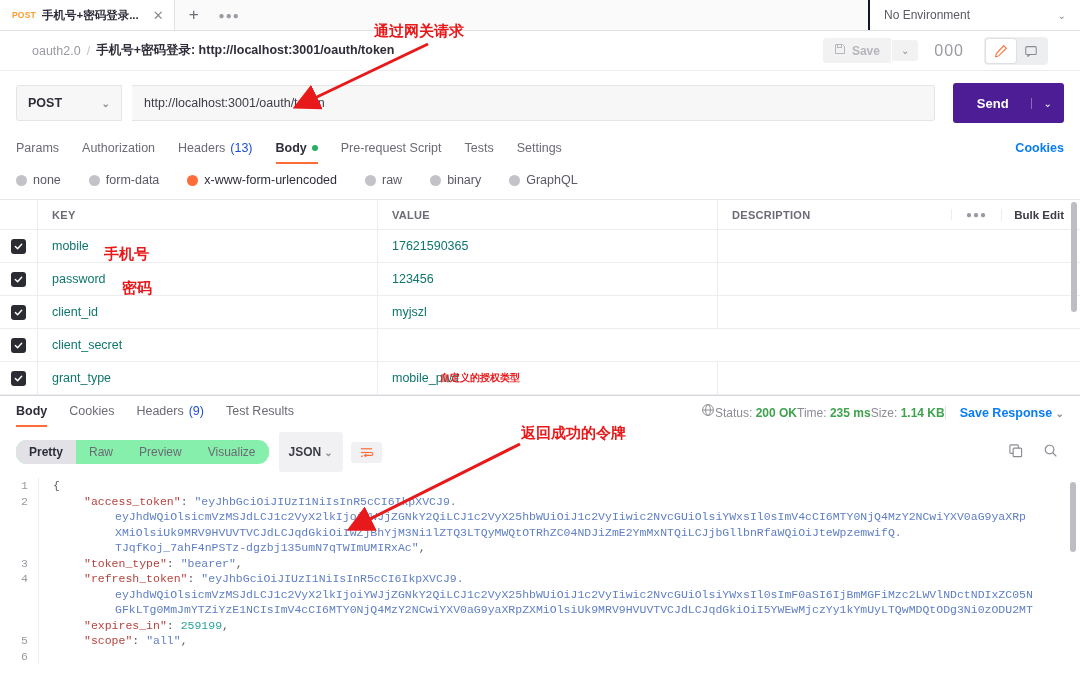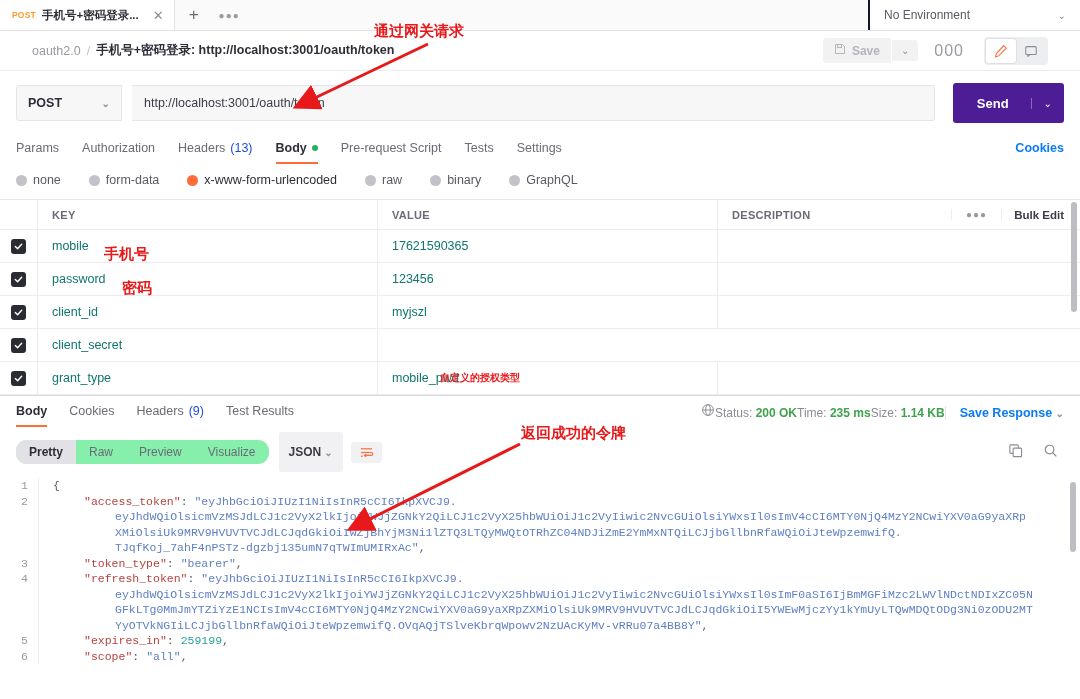--- a/index.html
+++ b/index.html
@@ -472,21 +472,20 @@
     <div class="code" id="code-lines">
         <div><span class="p">{</span></div>
         <div class="indent1"><span class="k">"access_token"</span><span class="p">: </span><span class="s">"eyJhbGciOiJIUzI1NiIsInR5cCI6IkpXVCJ9.</span></div>
         <div class="indent2"><span class="s">eyJhdWQiOlsicmVzMSJdLCJ1c2VyX2lkIjoiYWJjZGNkY2QiLCJ1c2VyX25hbWUiOiJ1c2VyIiwic2NvcGUiOlsiYWxsIl0sImV4cCI6MTY0NjQ4MzY2NCwiYXV0aG9yaXRp</span></div>
         <div class="indent2"><span class="s">XMiOlsiUk9MRV9HVUVTVCJdLCJqdGkiOiIwZjBhYjM3Ni1lZTQ3LTQyMWQtOTRhZC04NDJiZmE2YmMxNTQiLCJjbGllbnRfaWQiOiJteWpzemwifQ.</span></div>
         <div class="indent2"><span class="s">TJqfKoj_7ahF4nPSTz-dgzbj135umN7qTWImUMIRxAc"</span><span class="p">,</span></div>
         <div class="indent1"><span class="k">"token_type"</span><span class="p">: </span><span class="s">"bearer"</span><span class="p">,</span></div>
         <div class="indent1"><span class="k">"refresh_token"</span><span class="p">: </span><span class="s">"eyJhbGciOiJIUzI1NiIsInR5cCI6IkpXVCJ9.</span></div>
         <div class="indent2"><span class="s">eyJhdWQiOlsicmVzMSJdLCJ1c2VyX2lkIjoiYWJjZGNkY2QiLCJ1c2VyX25hbWUiOiJ1c2VyIiwic2NvcGUiOlsiYWxsIl0sImF0aSI6IjBmMGFiMzc2LWVlNDctNDIxZC05N</span></div>
         <div class="indent2"><span class="s">GFkLTg0MmJmYTZiYzE1NCIsImV4cCI6MTY0NjQ4MzY2NCwiYXV0aG9yaXRpZXMiOlsiUk9MRV9HVUVTVCJdLCJqdGkiOiI5YWEwMjczYy1kYmUyLTQwMDQtODg3Ni0zODU2MT</span></div>
-        <div class="indent2"><span class="s">YyOTVkNGIiLCJjbGllbnRfaWQiOiJteWpzemwifQ.OVqAQjTSlveKbrqWpowv2NzUAcKyMv-vRRu07a4BB8Y"</span><span class="p">,</span></div>
         <div class="indent1"><span class="k">"expires_in"</span><span class="p">: </span><span class="n">259199</span><span class="p">,</span></div>
         <div class="indent1"><span class="k">"scope"</span><span class="p">: </span><span class="s">"all"</span><span class="p">,</span></div>
       </div>
     <div class="vscroll" style="right:4px; top:4px; height:70px;"></div>
   </div>
 </div>
 
 <svg class="arrow" style="left:280px; top:38px; width:160px; height:78px;">
   <defs>
       <marker id="ah" markerWidth="9" markerHeight="9" refX="7" refY="4.5" orient="auto">

